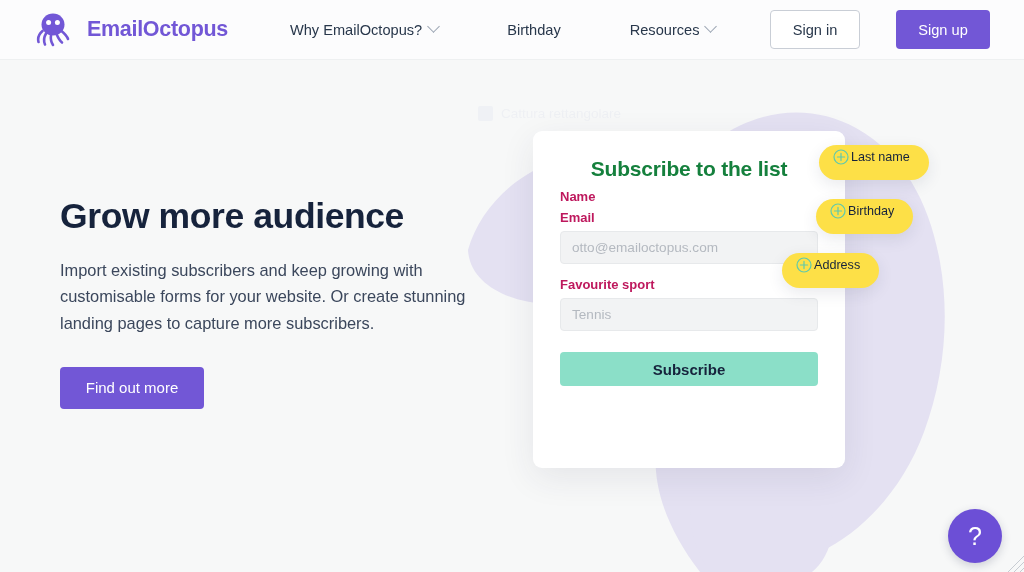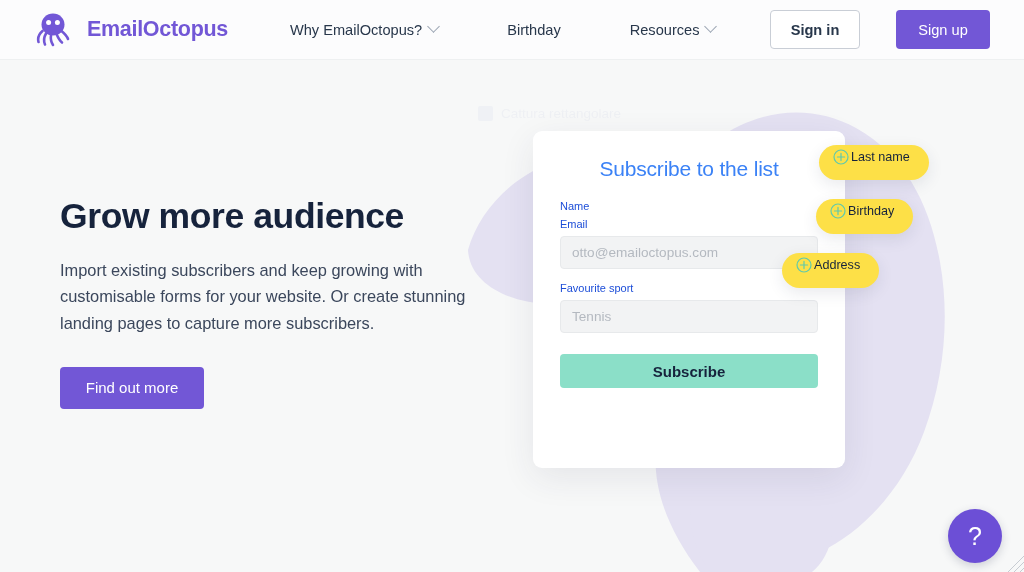--- a/index.html
+++ b/index.html
@@ -80,21 +80,20 @@
   }
   .btn-signin {
     width: 90px; height: 39px;
     border: 1px solid #c9ced6;
     border-radius: 4px;
     background: #ffffff;
     color: #28374b;
     font-family: inherit;
     font-size: 14.6px;
     cursor: pointer;
-    font-weight: bold;
   }
   .btn-signup {
     width: 94px; height: 39px;
     border: none;
     border-radius: 4px;
     background: #7257d6;
     color: #ffffff;
     font-family: inherit;
     font-size: 14.6px;
     cursor: pointer;
@@ -171,29 +170,29 @@
     height: 337px;
     background: #ffffff;
     border-radius: 9px;
     box-shadow: 0 10px 34px rgba(40,45,80,0.09);
     z-index: 20;
     padding: 26px 27px 0 27px;
   }
   .card-title {
     text-align: center;
     font-size: 21px;
-    font-weight: normal;
-    color: #3b82f6;
+    font-weight: bold;
+    color: #15803d;
     letter-spacing: -0.2px;
-    margin-bottom: 19px;
+    margin-bottom: 8px;
   }
   .field-label {
-    font-size: 11px;
-    font-weight: normal;
-    color: #1d4ed8;
+    font-size: 13px;
+    font-weight: bold;
+    color: #be185d;
     margin-bottom: 6px;
   }
   .field-input {
     width: 258px;
     height: 33px;
     background: #f2f3f4;
     border: 1px solid #e7e9eb;
     border-radius: 4px;
     padding: 0 11px;
     font-family: inherit;

